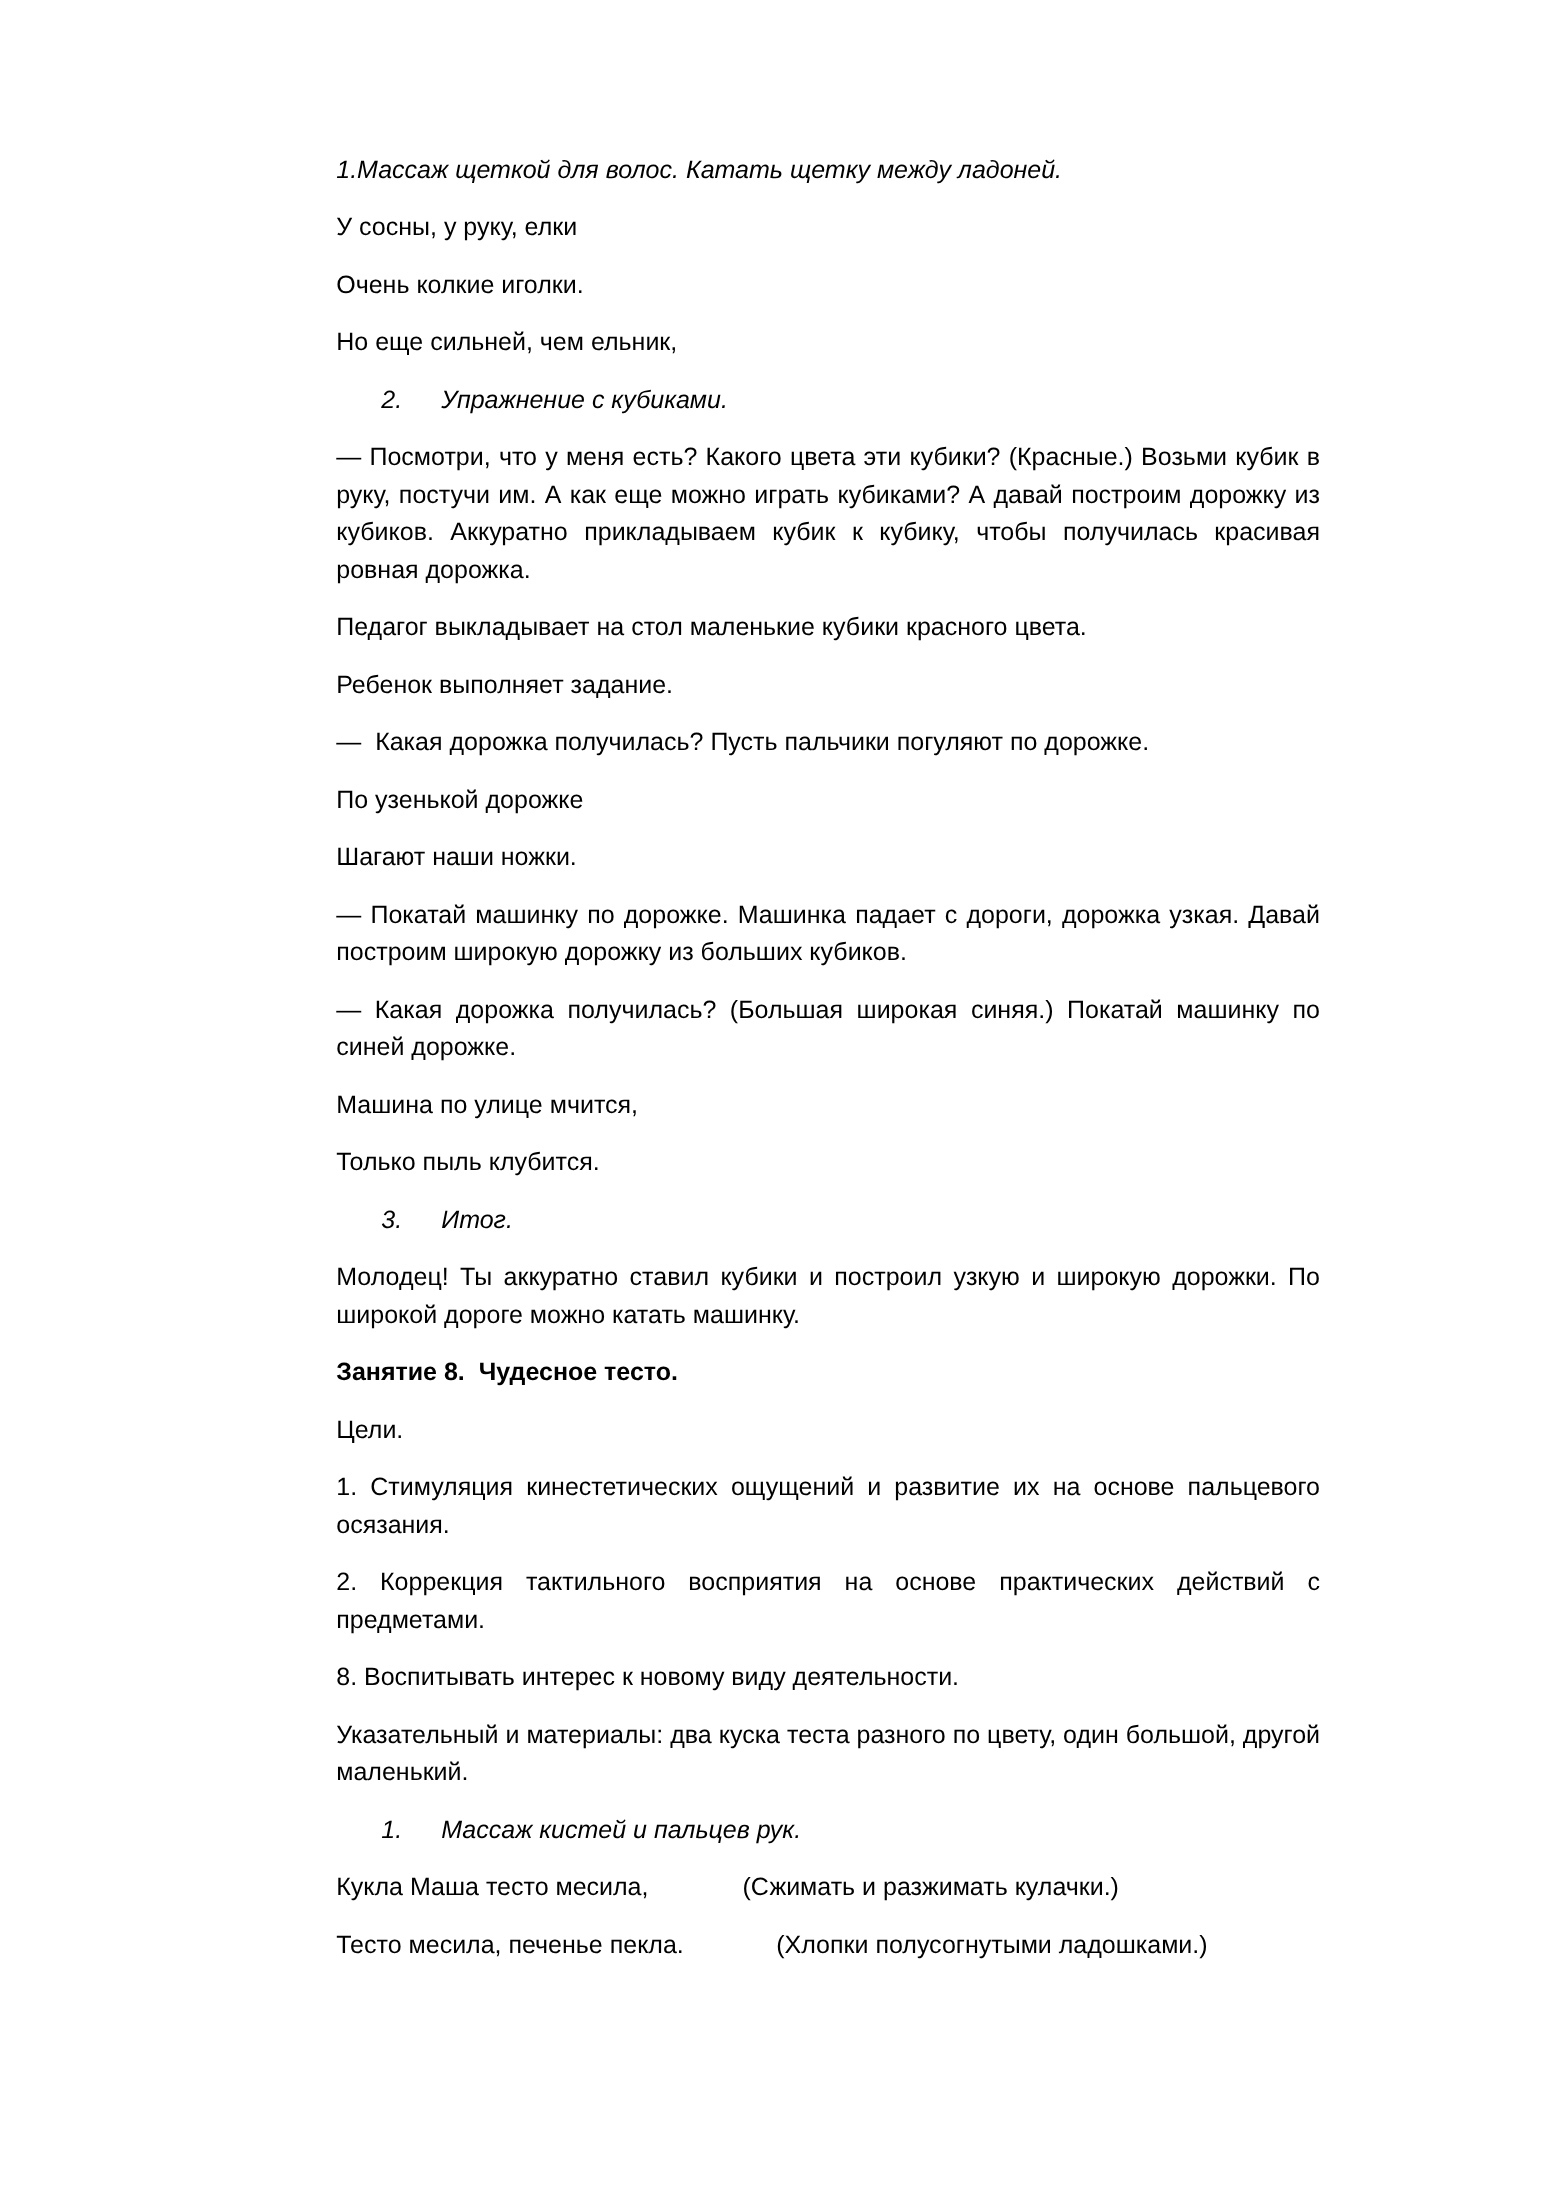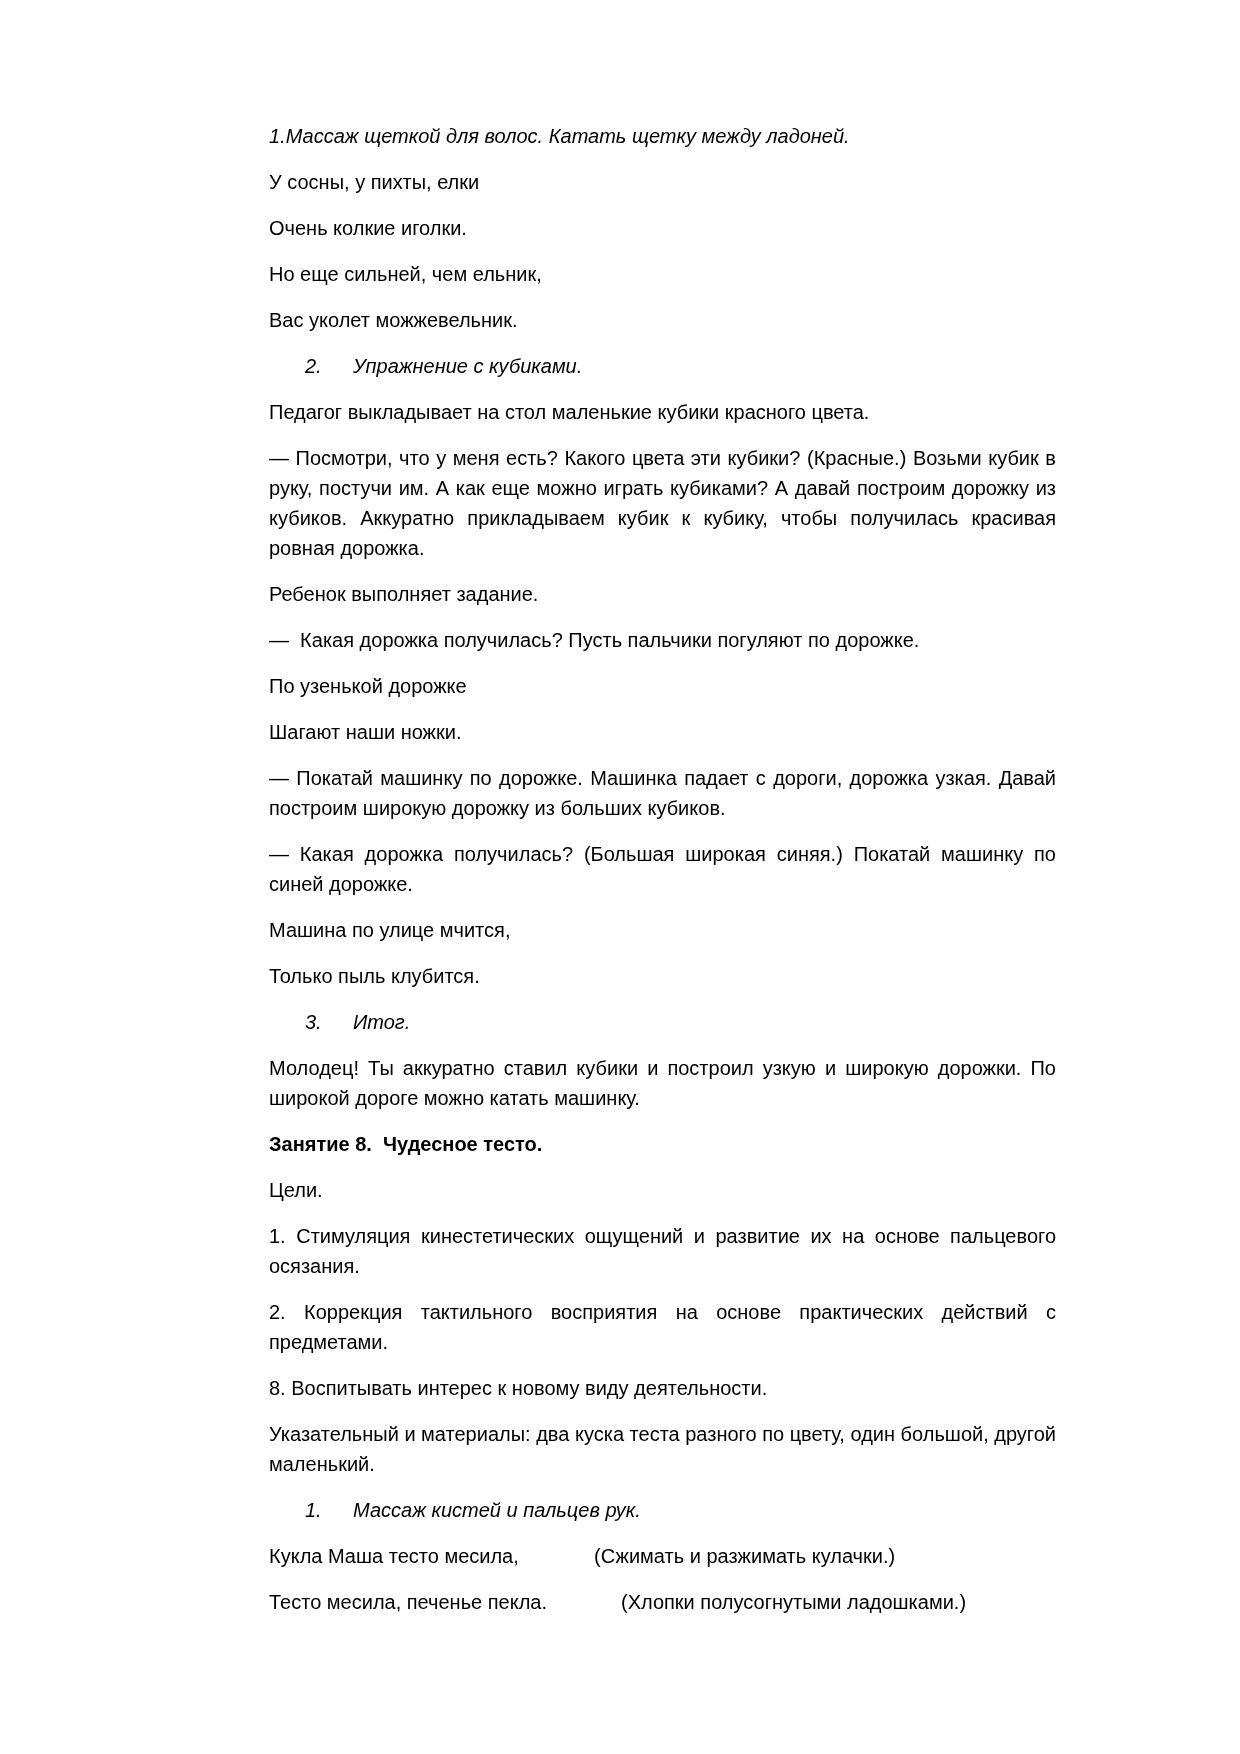--- a/index.html
+++ b/index.html
@@ -29,27 +29,26 @@
   .num { display: inline-block; width: 48px; }
   .col1 { display: inline-block; width: 325px; }
   .para.two-col:last-child .col1 { width: 352px; }
 </style>
 </head>
 <body>
 
 <main class="page">
   <section>
       <p class="para italic">1.Массаж щеткой для волос. Катать щетку между ладоней.</p>
-      <p class="para plain">У сосны, у пихты, елки</p>
+      <p class="para plain">У сосны, у руку, елки</p>
       <p class="para plain">Очень колкие иголки.</p>
       <p class="para plain">Но еще сильней, чем ельник,</p>
-      <p class="para plain">Вас уколет можжевельник.</p>
       <p class="para numbered-italic"><span class="num">2.</span><span>Упражнение с кубиками.</span></p>
+      <p class="para plain">— Посмотри, что у меня есть? Какого цвета эти кубики? (Красные.) Возьми кубик в руку, постучи им. А как еще можно играть кубиками? А давай построим дорожку из кубиков. Аккуратно прикладываем кубик к кубику, чтобы получилась красивая ровная дорожка.</p>
       <p class="para plain">Педагог выкладывает на стол маленькие кубики красного цвета.</p>
-      <p class="para plain">— Посмотри, что у меня есть? Какого цвета эти кубики? (Красные.) Возьми кубик в руку, постучи им. А как еще можно играть кубиками? А давай построим дорожку из кубиков. Аккуратно прикладываем кубик к кубику, чтобы получилась красивая ровная дорожка.</p>
       <p class="para plain">Ребенок выполняет задание.</p>
       <p class="para plain">—  Какая дорожка получилась? Пусть пальчики погуляют по дорожке.</p>
       <p class="para plain">По узенькой дорожке</p>
       <p class="para plain">Шагают наши ножки.</p>
       <p class="para plain">— Покатай машинку по дорожке. Машинка падает с дороги, дорожка узкая. Давай построим широкую дорожку из больших кубиков.</p>
       <p class="para plain">— Какая дорожка получилась? (Большая широкая синяя.) Покатай машинку по синей дорожке.</p>
       <p class="para plain">Машина по улице мчится,</p>
       <p class="para plain">Только пыль клубится.</p>
       <p class="para numbered-italic"><span class="num">3.</span><span>Итог.</span></p>
       <p class="para plain">Молодец! Ты аккуратно ставил кубики и построил узкую и широкую дорожки. По широкой дороге можно катать машинку.</p>

